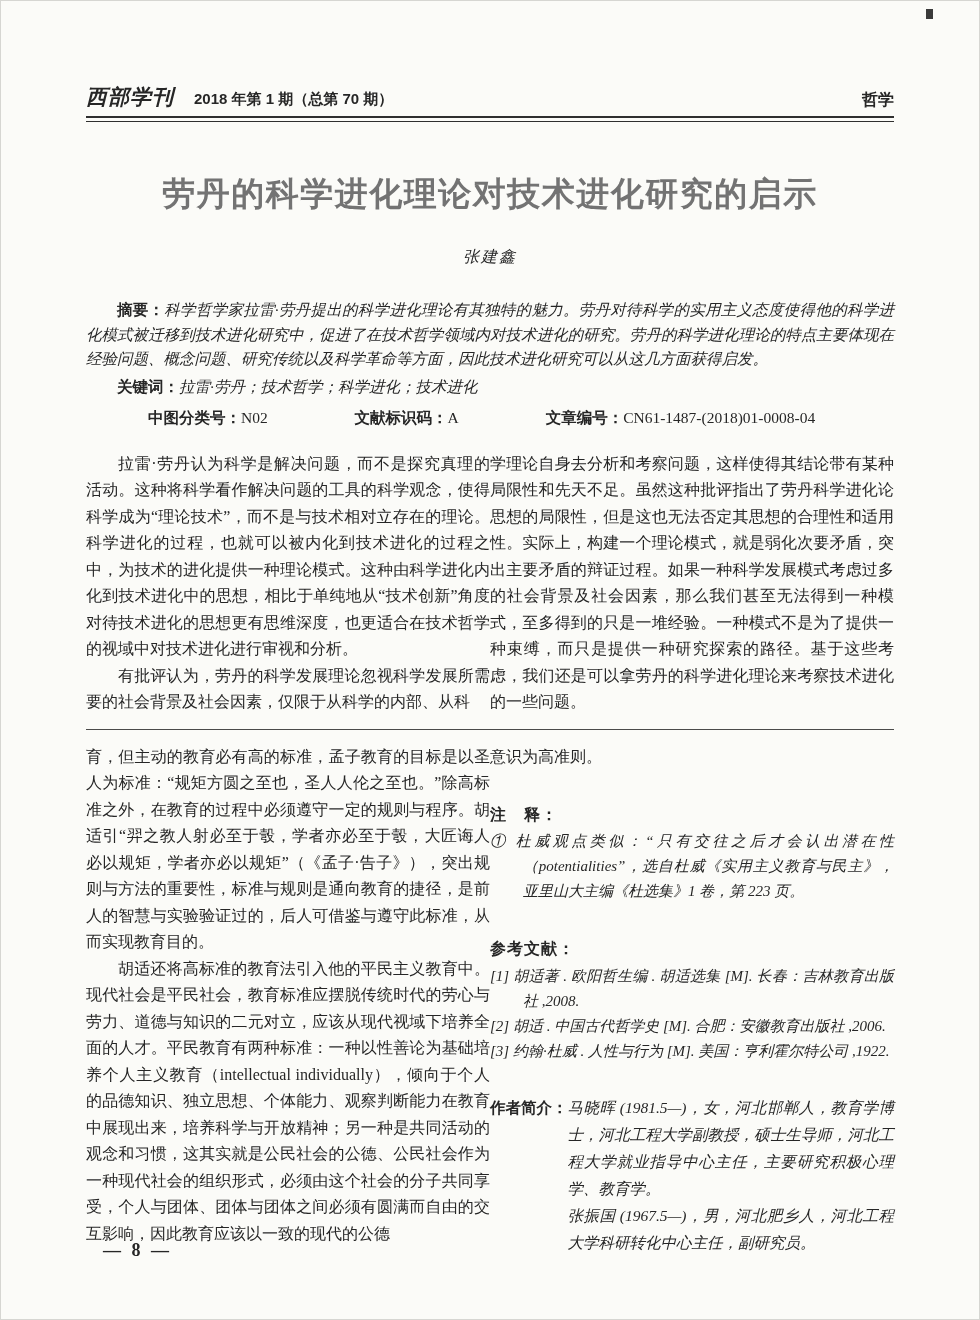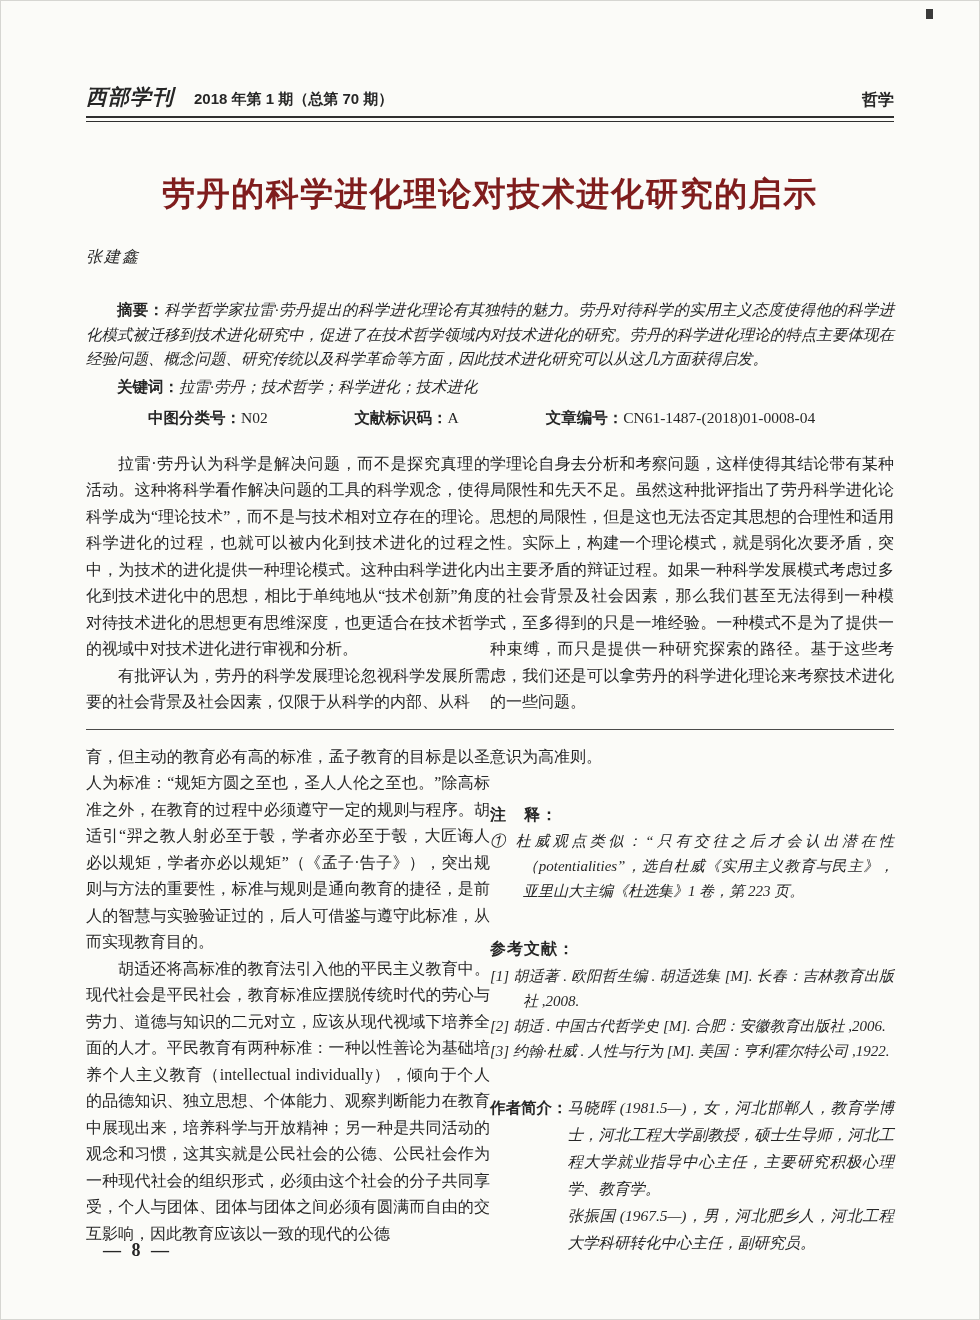--- a/index.html
+++ b/index.html
@@ -18,22 +18,22 @@
   .hei{font-family:"Liberation Sans","DejaVu Sans",sans-serif;}
   
   .header{display:flex;justify-content:space-between;align-items:flex-end;padding-top:82px;}
   .header-left{display:flex;align-items:baseline;gap:20px;}
   .journal-logo{font-size:21px;font-weight:bold;font-style:italic;letter-spacing:1px;}
   .issue-info{font-size:15px;font-weight:bold;}
   .section-label{font-size:16px;font-weight:bold;}
   .double-rule{margin-top:5px;height:3px;border-top:2px solid #2f2f2f;border-bottom:1px solid #2f2f2f;}
   .scan-mark{position:absolute;top:8px;right:46px;width:7px;height:10px;background:#3a3a3a;}
   
-  .title{margin-top:50px;text-align:center;font-size:33px;font-weight:900;letter-spacing:1.5px;color:#7f1d1d;}
-  .author{margin-top:30px;font-size:16px;letter-spacing:2px;font-style:italic;}
+  .title{margin-top:50px;text-align:center;font-size:33px;font-weight:900;letter-spacing:1.5px;color:#737373;}
+  .author{margin-top:30px;text-align:center;font-size:16px;letter-spacing:2px;font-style:italic;}
   
   .abstract{margin-top:30px;font-size:15.5px;line-height:24.5px;text-align:justify;font-style:italic;}
   .abstract-p{margin:0;text-indent:2em;}
   .inline-label{font-weight:bold;font-style:normal;}
   .keywords{margin-top:3px;font-size:15.5px;line-height:24px;text-indent:2em;font-style:italic;}
   .meta-row{margin-top:9px;font-size:15.5px;text-indent:2em;}
   .meta-item{display:inline-block;margin-right:52px;}
   .meta-item:last-child{margin-right:0;}
   .meta-label{font-weight:bold;}
   

